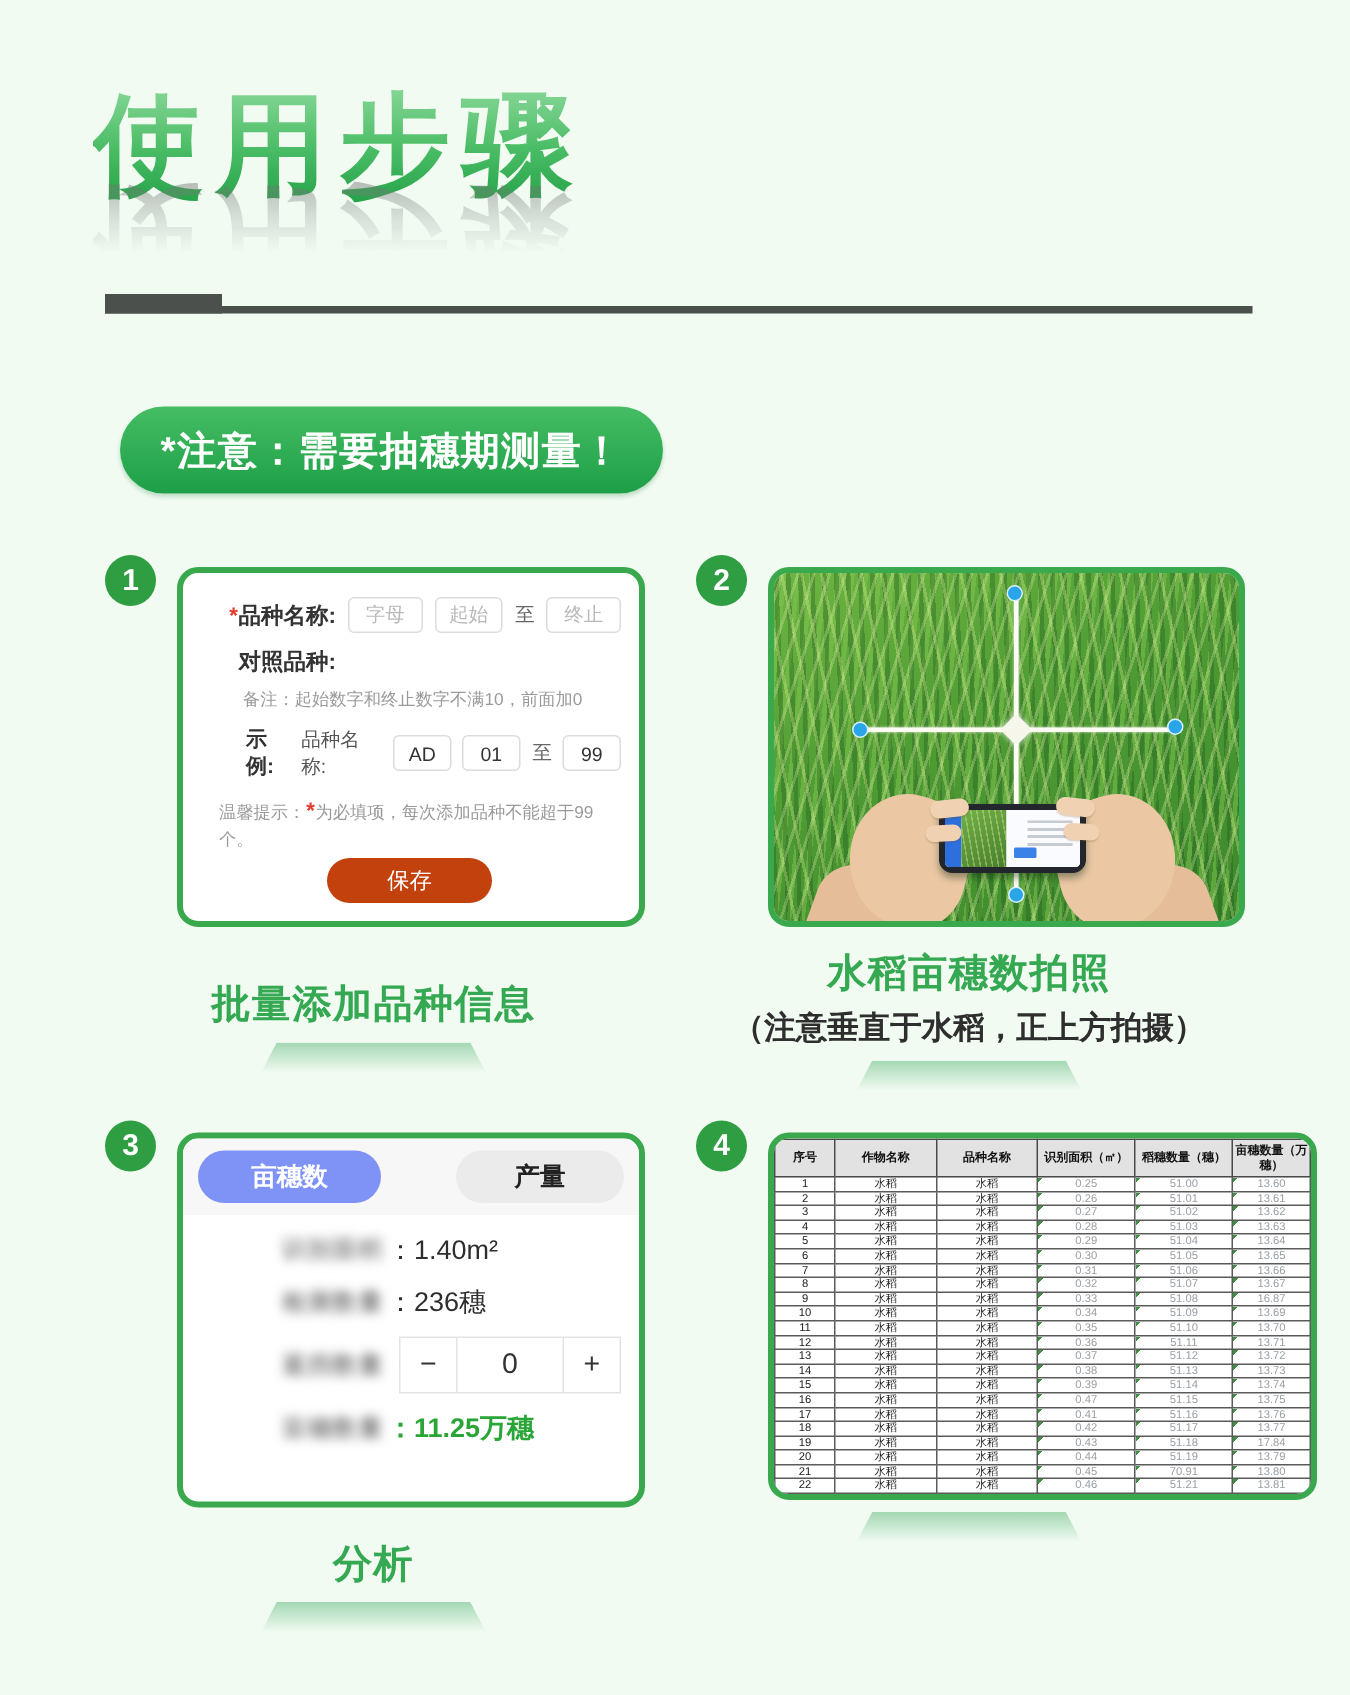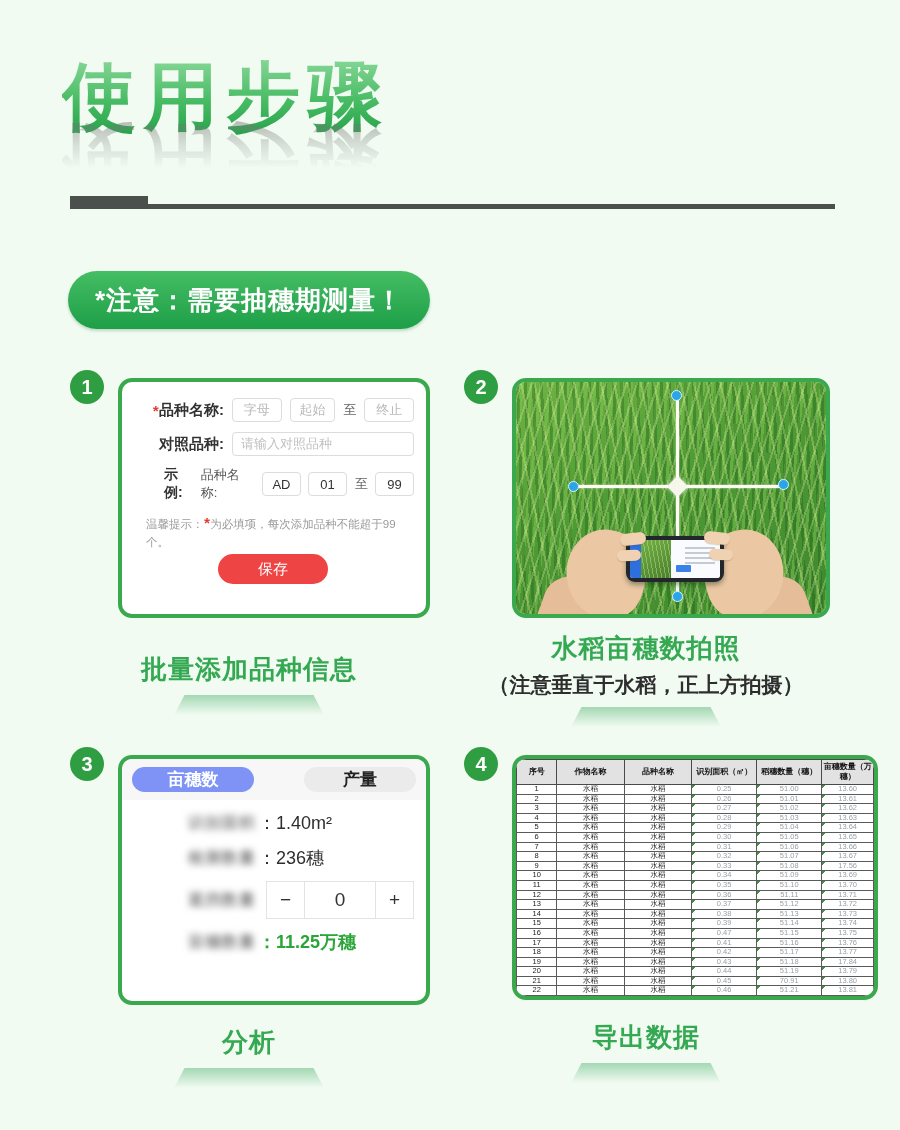--- a/index.html
+++ b/index.html
@@ -17,21 +17,21 @@
   }
   .title.reflect{
     transform:scaleY(-1);margin-top:-22px;
     background:linear-gradient(0deg,rgba(109,115,110,0.5) 0%,rgba(140,146,141,0.25) 35%,rgba(160,166,161,0) 62%);
     -webkit-background-clip:text;background-clip:text;color:transparent;
   }
   .bar-block{position:absolute;left:70px;top:196px;width:78px;height:13px;background:#4b504c;}
   .bar-line{position:absolute;left:70px;top:204px;width:765px;height:5px;background:#4b504c;}
   
   .notice{
-    position:absolute;left:68px;top:271px;height:58px;padding:0 27px;
+    position:absolute;left:80px;top:271px;height:58px;padding:0 27px;
     border-radius:30px;display:flex;align-items:center;
     background:linear-gradient(180deg,#45bd64 0%,#1d9f47 100%);
     color:#ffffff;font-size:26px;font-weight:bold;letter-spacing:1px;
     box-shadow:0 2px 3px rgba(30,120,60,0.25);
   }
   
   .step{position:absolute;}
   #s1{left:68px;top:368px;width:362px;}
   #s2{left:462px;top:368px;width:368px;}
   #s3{left:68px;top:745px;width:362px;}
@@ -69,21 +69,21 @@
   .in-sm{width:54px;margin-left:8px;}
   .in-sm2{width:50px;margin-left:8px;}
   .to-txt{color:#666;font-size:13px;margin-left:8px;}
   .in-wide{width:198px;margin-left:8px;justify-content:flex-start;padding-left:8px;color:#c0c0c0;}
   .f-note{font-size:11.5px;color:#9a9a9a;padding-left:30px;margin:-2px 0 10px;}
   .ex-label{font-size:14px;font-weight:bold;color:#333;margin-left:32px;}
   .ex-sub{font-size:13px;color:#555;margin-left:5px;}
   .in-ex{width:40px;margin-left:7px;color:#333;}
   .f-tip{font-size:11.5px;color:#9a9a9a;padding-left:14px;width:272px;line-height:1.45;margin-bottom:4px;}
   .save-btn{
-    width:110px;height:30px;margin:4px auto 0;border-radius:16px;background:#ef4444;
+    width:110px;height:30px;margin:4px auto 0;border-radius:16px;background:#c2410c;
     color:#fff;font-size:15px;display:flex;align-items:center;justify-content:center;cursor:pointer;
   }
   
   #s2 .card{width:318px;height:240px;padding:0;overflow:hidden;position:relative;}
   .scene{position:absolute;left:0;top:0;right:0;bottom:0;
     background:
       repeating-linear-gradient(78deg, rgba(224,239,150,0.30) 0 2px, rgba(0,0,0,0) 2px 13px),
       repeating-linear-gradient(-72deg, rgba(238,246,180,0.26) 0 2px, rgba(0,0,0,0) 2px 10px),
       repeating-linear-gradient(88deg, rgba(22,78,24,0.30) 0 3px, rgba(0,0,0,0) 3px 8px),
       repeating-linear-gradient(-84deg, rgba(134,200,82,0.45) 0 3px, rgba(0,0,0,0) 3px 9px),
@@ -116,21 +116,21 @@
     background:repeating-linear-gradient(180deg,#c6cad2 0 2px, rgba(0,0,0,0) 2px 5px);}
   .p-btn{position:absolute;left:5px;bottom:6px;width:15px;height:7px;background:#3b82e8;border-radius:1px;}
   .finger{position:absolute;background:#f0d2b2;border-radius:7px;box-shadow:0 1px 1px rgba(120,80,40,0.25);}
   .fg1{left:104px;top:151px;width:26px;height:12px;transform:rotate(-6deg);}
   .fg2{left:101px;top:168px;width:24px;height:11px;transform:rotate(-3deg);}
   .fg3{left:188px;top:150px;width:26px;height:12px;transform:rotate(6deg);}
   .fg4{left:193px;top:167px;width:24px;height:11px;transform:rotate(3deg);}
   
   #s3 .card{width:312px;height:250px;overflow:hidden;}
   .tabs{background:#f7f7f7;border-radius:9px 9px 0 0;padding:8px 10px;display:flex;justify-content:space-between;align-items:center;}
-  .tab{height:25px;border-radius:18px;display:flex;align-items:center;justify-content:center;font-size:17px;font-weight:bold;cursor:pointer;}
+  .tab{height:35px;border-radius:18px;display:flex;align-items:center;justify-content:center;font-size:17px;font-weight:bold;cursor:pointer;}
   .tab-blue{width:122px;background:#7e93f5;color:#fff;}
   .tab-gray{width:112px;background:#ebebeb;color:#222;}
   .a-line1{display:flex;align-items:center;padding-left:28px;margin-top:14px;font-size:19px;font-weight:bold;color:#333;}
   .leaf{width:22px;height:13px;margin-right:14px;flex:none;
     background:linear-gradient(120deg,#9ccf56,#5ca032);
     border-radius:2% 100% 10% 100%;transform:rotate(-22deg);}
   .a-row{display:flex;align-items:center;padding-left:66px;margin-top:11px;font-size:18px;color:#2e2e2e;}
   .blurlab{color:#8a8a8a;font-size:16px;font-weight:bold;letter-spacing:1px;filter:blur(3.5px);}
   .a-val{margin-left:2px;}
   .a-val.green{color:#2aa637;font-weight:bold;font-size:18px;}
@@ -180,22 +180,22 @@
       </span>
       <span class="f-input in-sm">字母</span>
       <span class="f-input in-sm2">起始</span>
       <span class="to-txt">至</span>
       <span class="f-input in-sm">终止</span>
     </div>
     <div class="f-row">
       <span class="f-labwrap">
         <span class="f-label">对照品种:</span>
       </span>
-      <span class="f-input in-wide">请输入对照品种</span>
-    </div>
+    </div>
+    <div class="f-note">备注：起始数字和终止数字不满10，前面加0</div>
     <div class="f-row">
       <span class="ex-label">示例:</span>
       <span class="ex-sub">品种名称:</span>
       <span class="f-input in-ex">AD</span>
       <span class="f-input in-ex">01</span>
       <span class="to-txt">至</span>
       <span class="f-input in-ex">99</span>
     </div>
     <div class="f-tip">
       <span>温馨提示：</span><i class="req">*</i><span>为必填项，每次添加品种不能超于99个。</span>
@@ -359,21 +359,21 @@
             <td class="num">0.32</td>
             <td class="num">51.07</td>
             <td class="num">13.67</td>
           </tr>
           <tr>
             <td>9</td>
             <td>水稻</td>
             <td>水稻</td>
             <td class="num">0.33</td>
             <td class="num">51.08</td>
-            <td class="num">17.56</td>
+            <td class="num">16.87</td>
           </tr>
           <tr>
             <td>10</td>
             <td>水稻</td>
             <td>水稻</td>
             <td class="num">0.34</td>
             <td class="num">51.09</td>
             <td class="num">13.69</td>
           </tr>
           <tr>
@@ -476,15 +476,14 @@
             <td>23</td>
             <td>水稻</td>
             <td>水稻</td>
             <td class="num">0.47</td>
             <td class="num">51.22</td>
             <td class="num">13.82</td>
           </tr>
         </tbody>
     </table>
   </div>
-  <div class="cap">导出数据</div>
   <div class="trap"></div>
 </section>
 
 </body></html>

